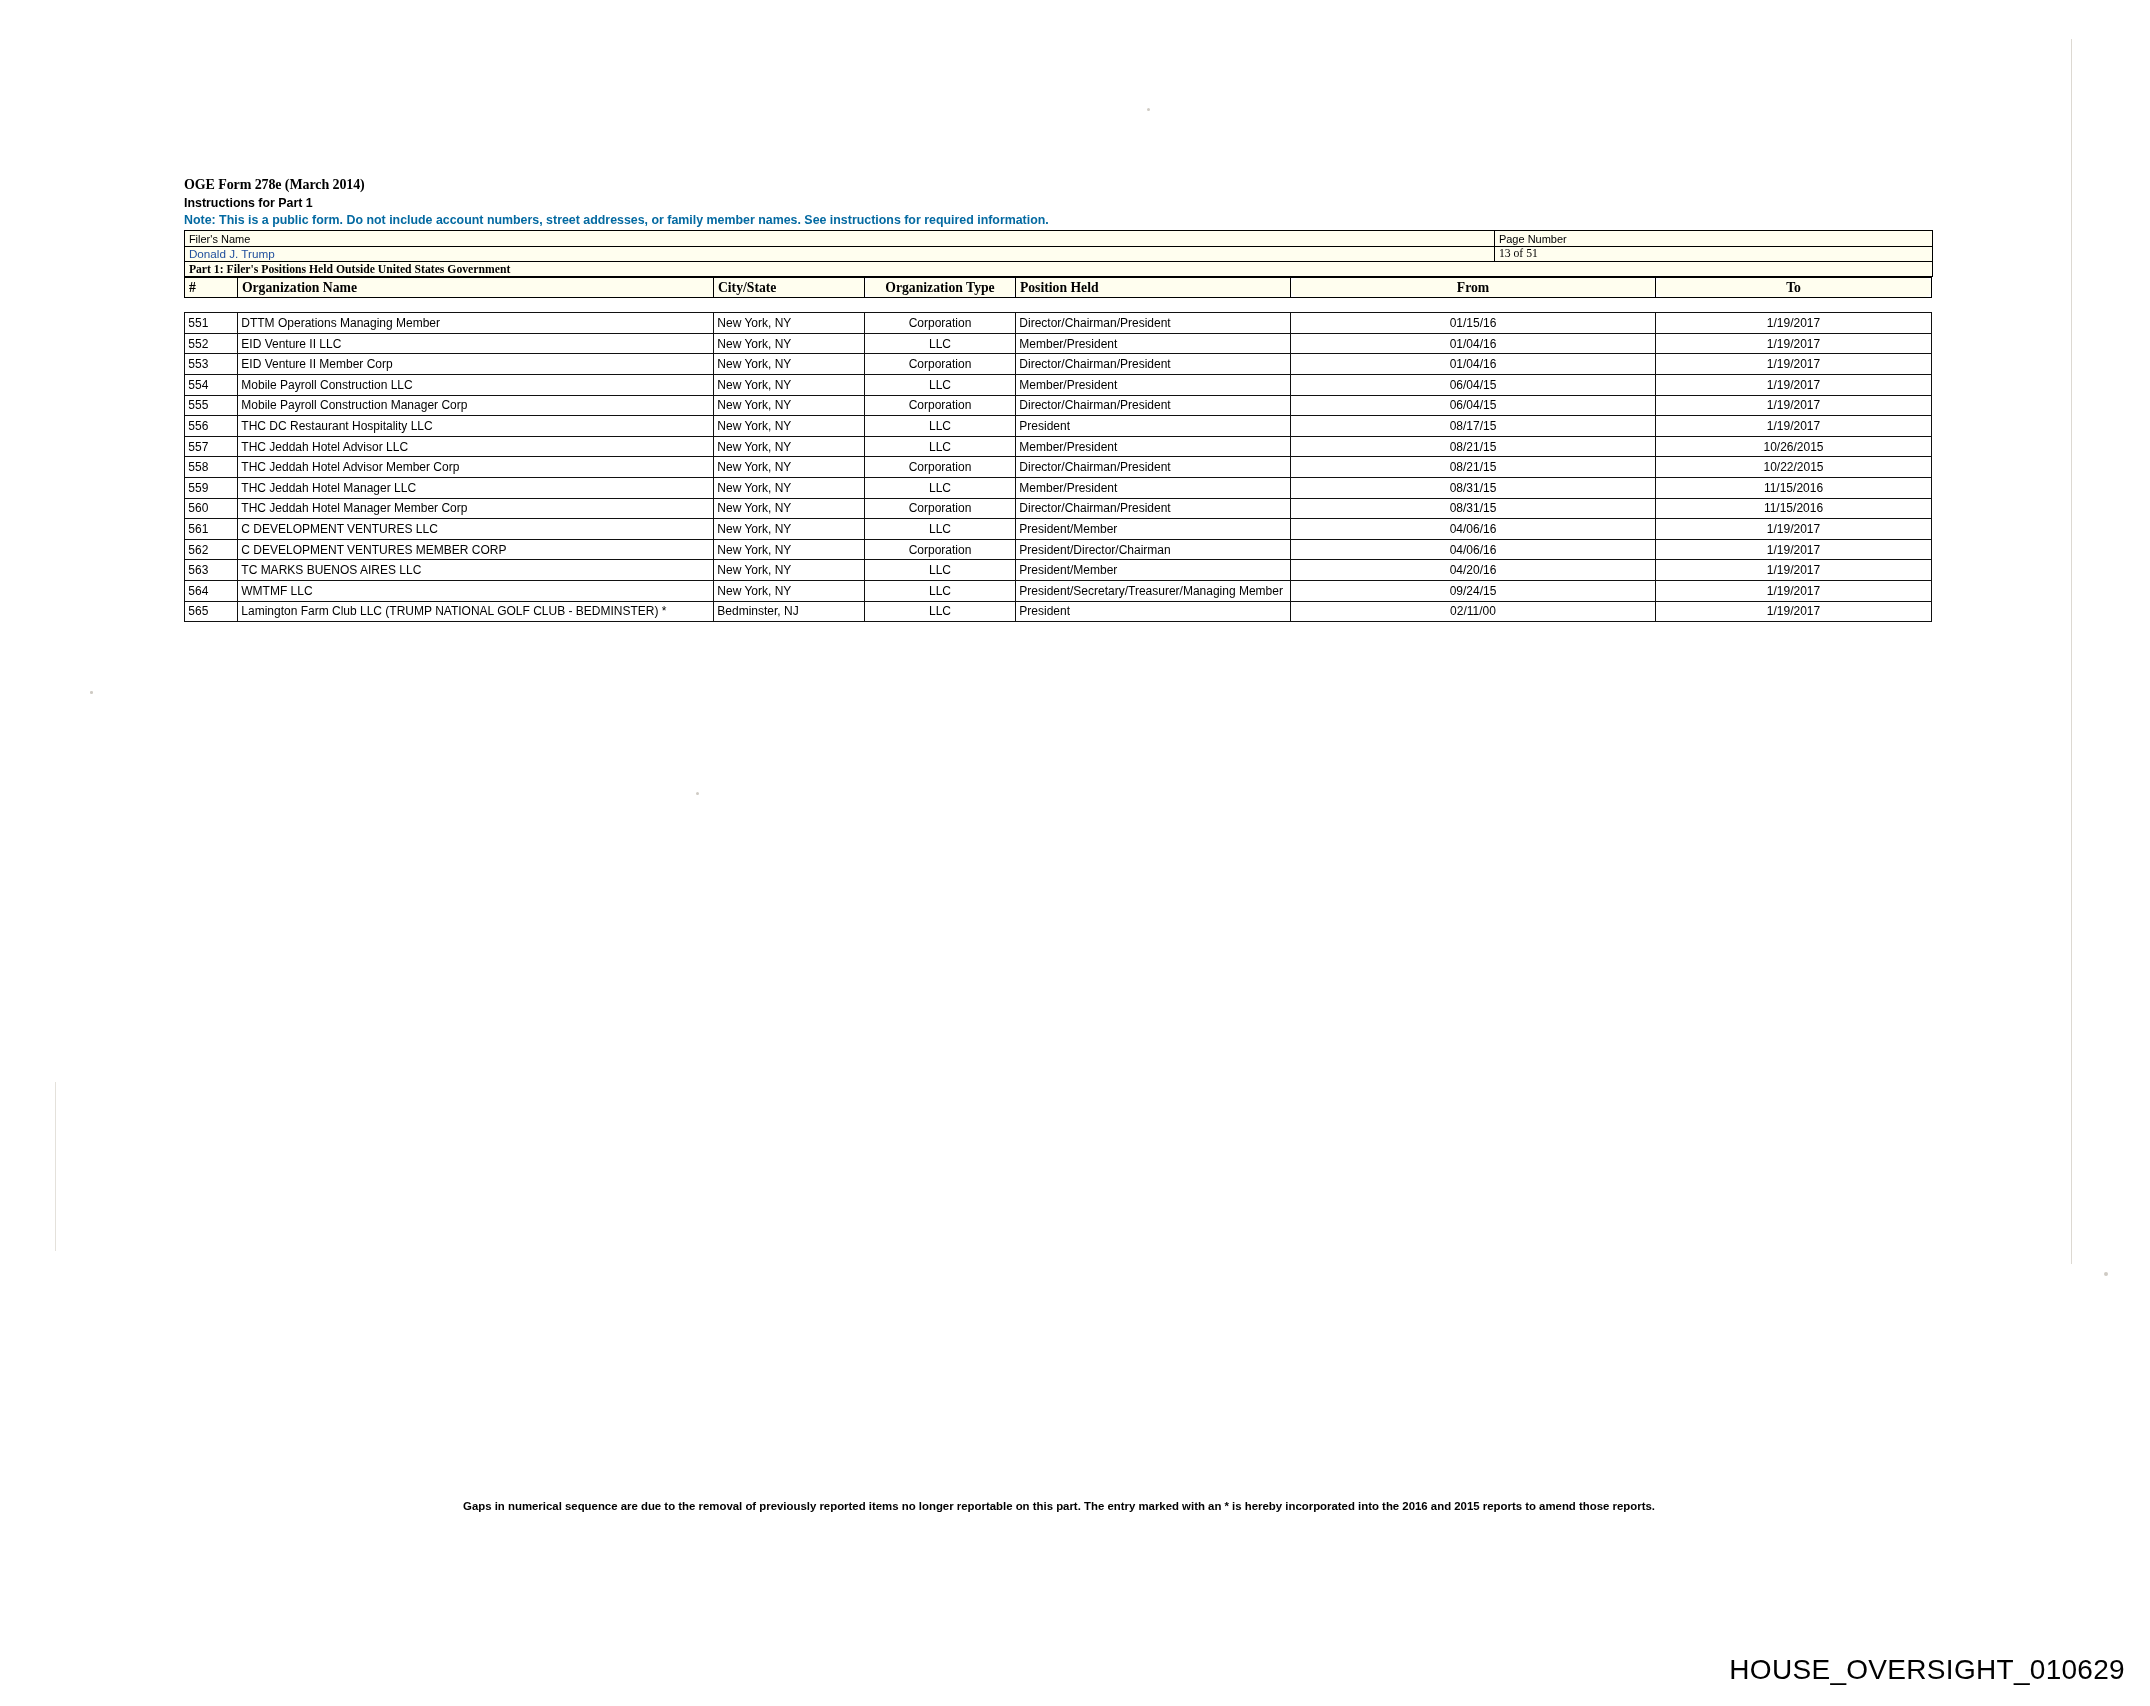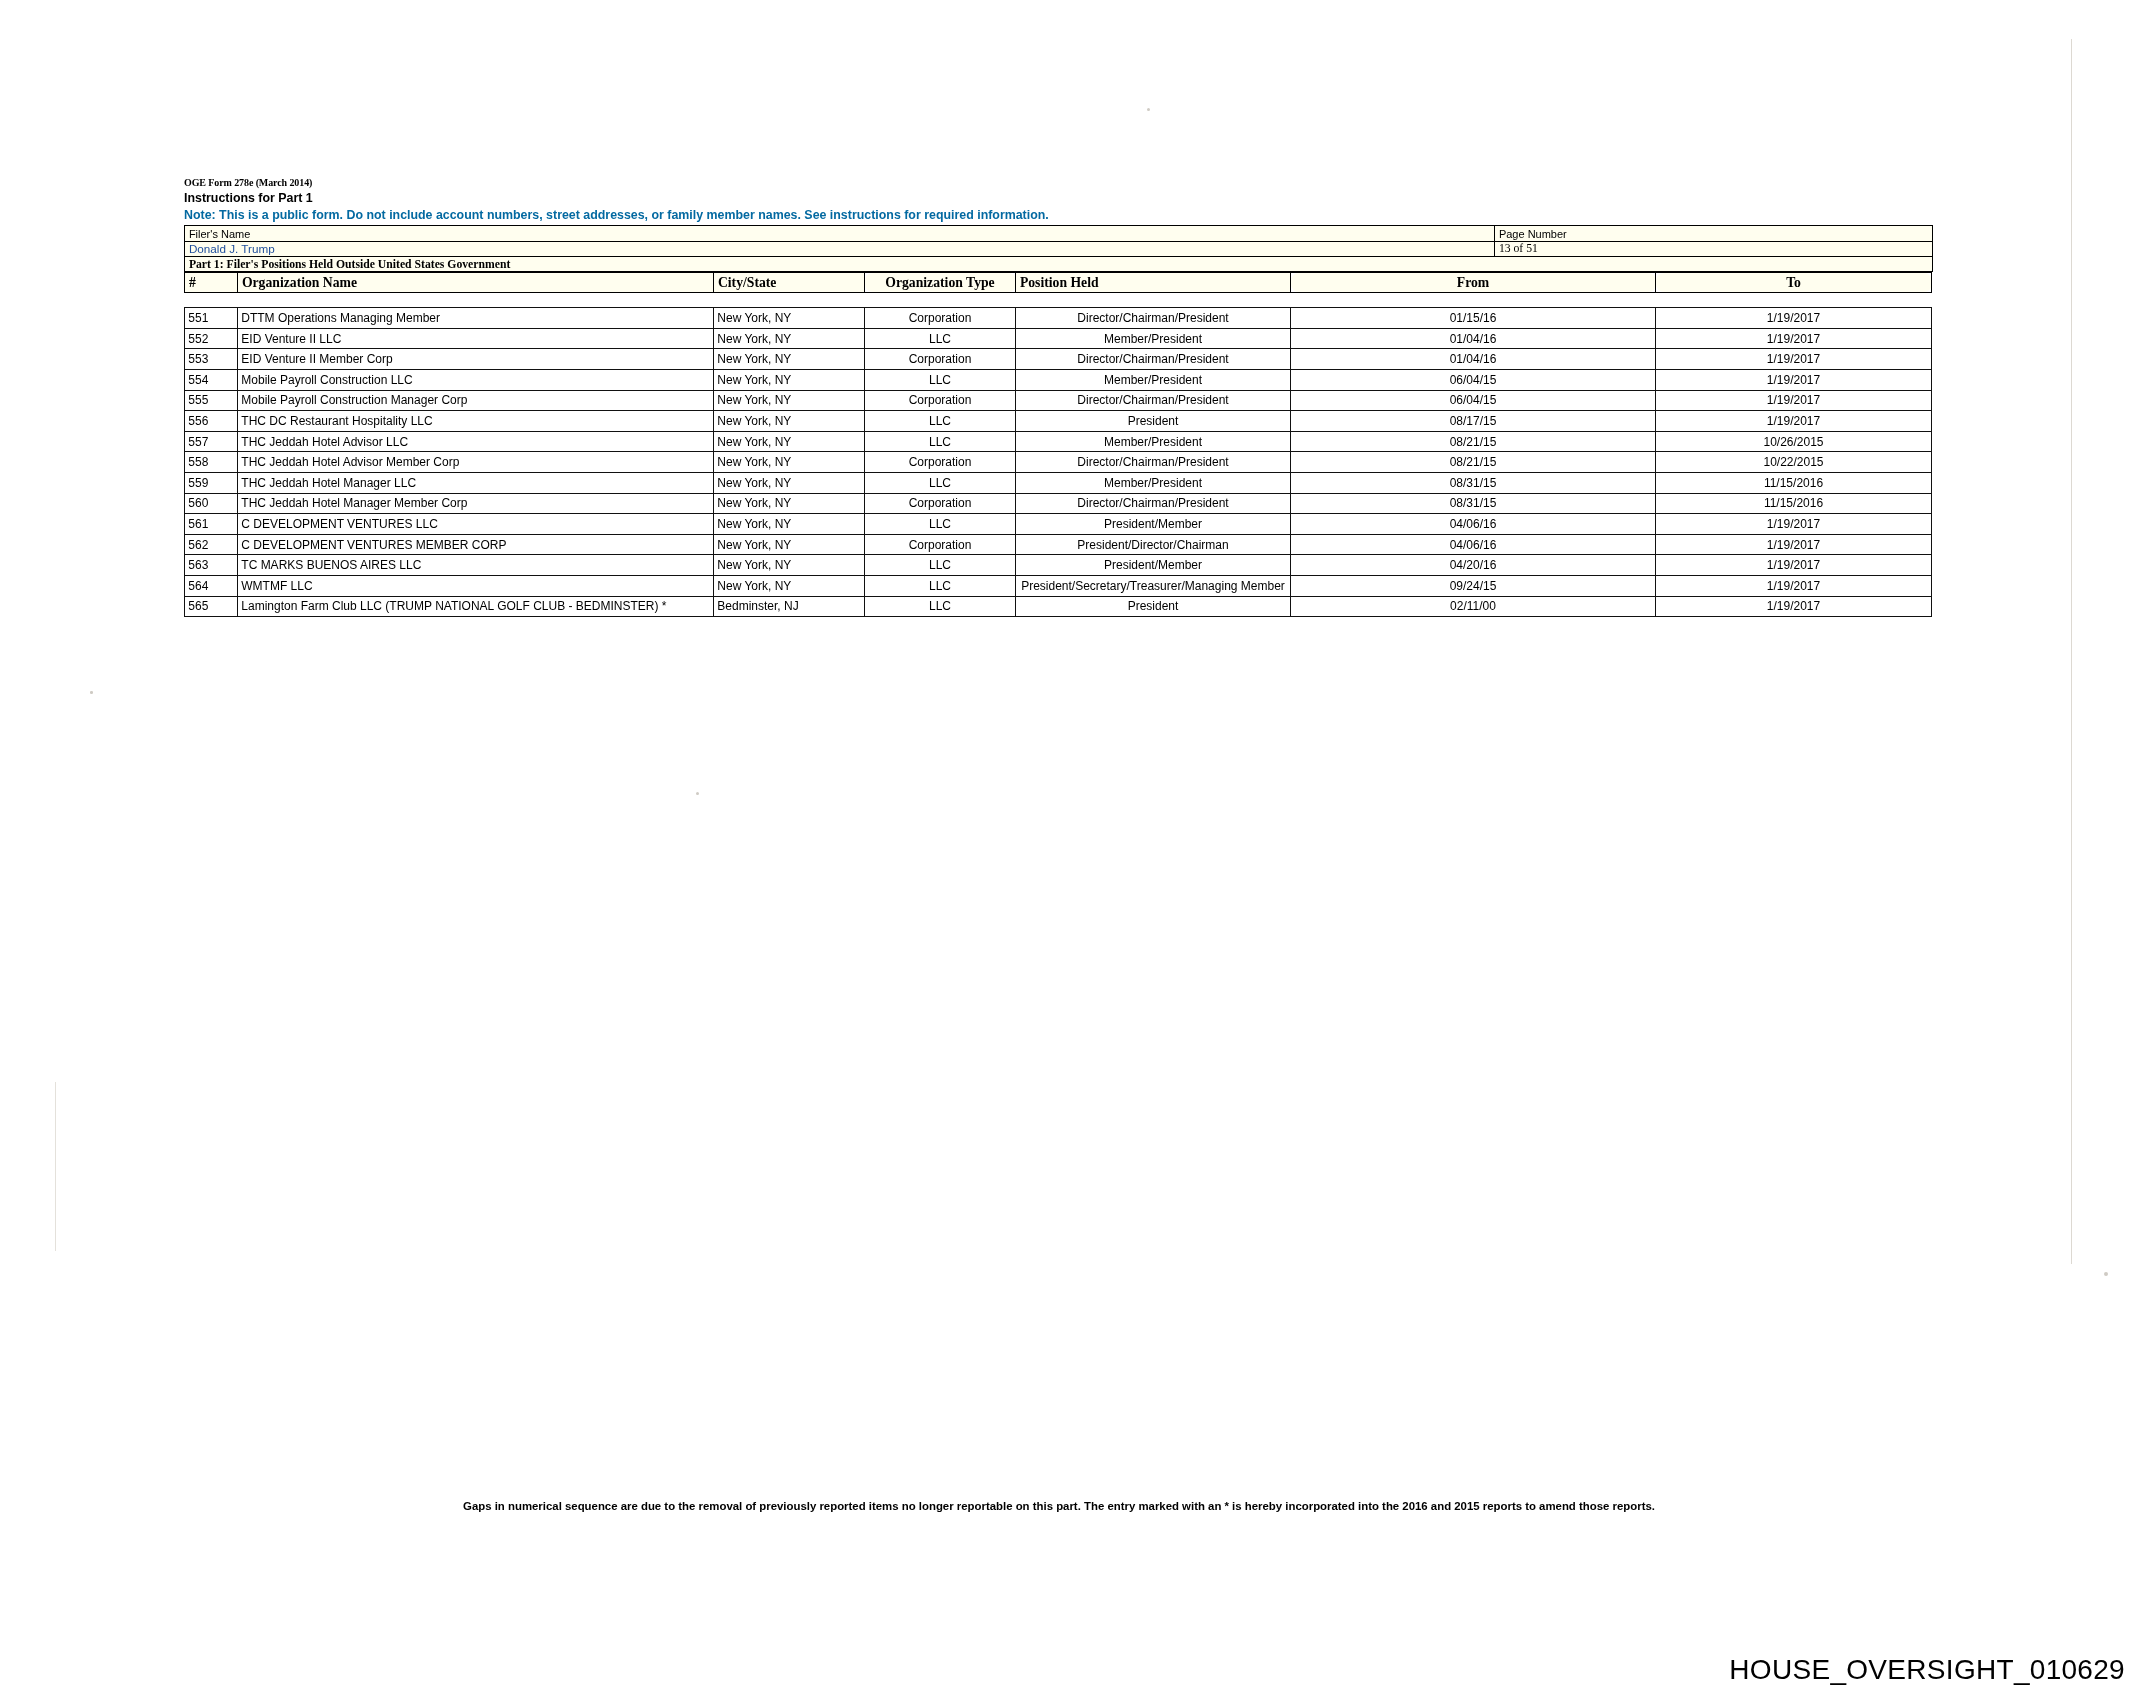--- a/index.html
+++ b/index.html
@@ -40,21 +40,21 @@
   }
 
   .doc {
     position: absolute;
     left: 184px;
     top: 177px;
     width: 1748px;
   }
 
   .form-id {
-    font-size: 10px;
+    font-size: 14px;
     font-weight: bold;
     letter-spacing: -0.1px;
     margin-bottom: 3.3px;
     font-family: "Liberation Serif", serif;
   }
   .instr-title {
     font-size: 12.4px;
     font-weight: bold;
     margin-bottom: 2.6px;
   }
@@ -124,21 +124,21 @@
     font-size: 12px;
     height: 19.6px;
     padding: 0 3.3px;
     white-space: nowrap;
     overflow: hidden;
   }
   td.c-num { text-align: left; padding-left: 5.2px; }
   td.c-org { text-align: left; padding-left: 6.5px; }
   td.c-city { text-align: left; padding-left: 5.2px; }
   td.c-type { text-align: center; }
-  td.c-pos { text-align: center; }
+  td.c-pos { }
   td.c-from { text-align: center; }
   td.c-to { text-align: center; }
 
   .footnote {
     position: absolute;
     left: 326px;
     top: 1499px;
     width: 1466px;
     text-align: center;
     font-size: 11.4px;

